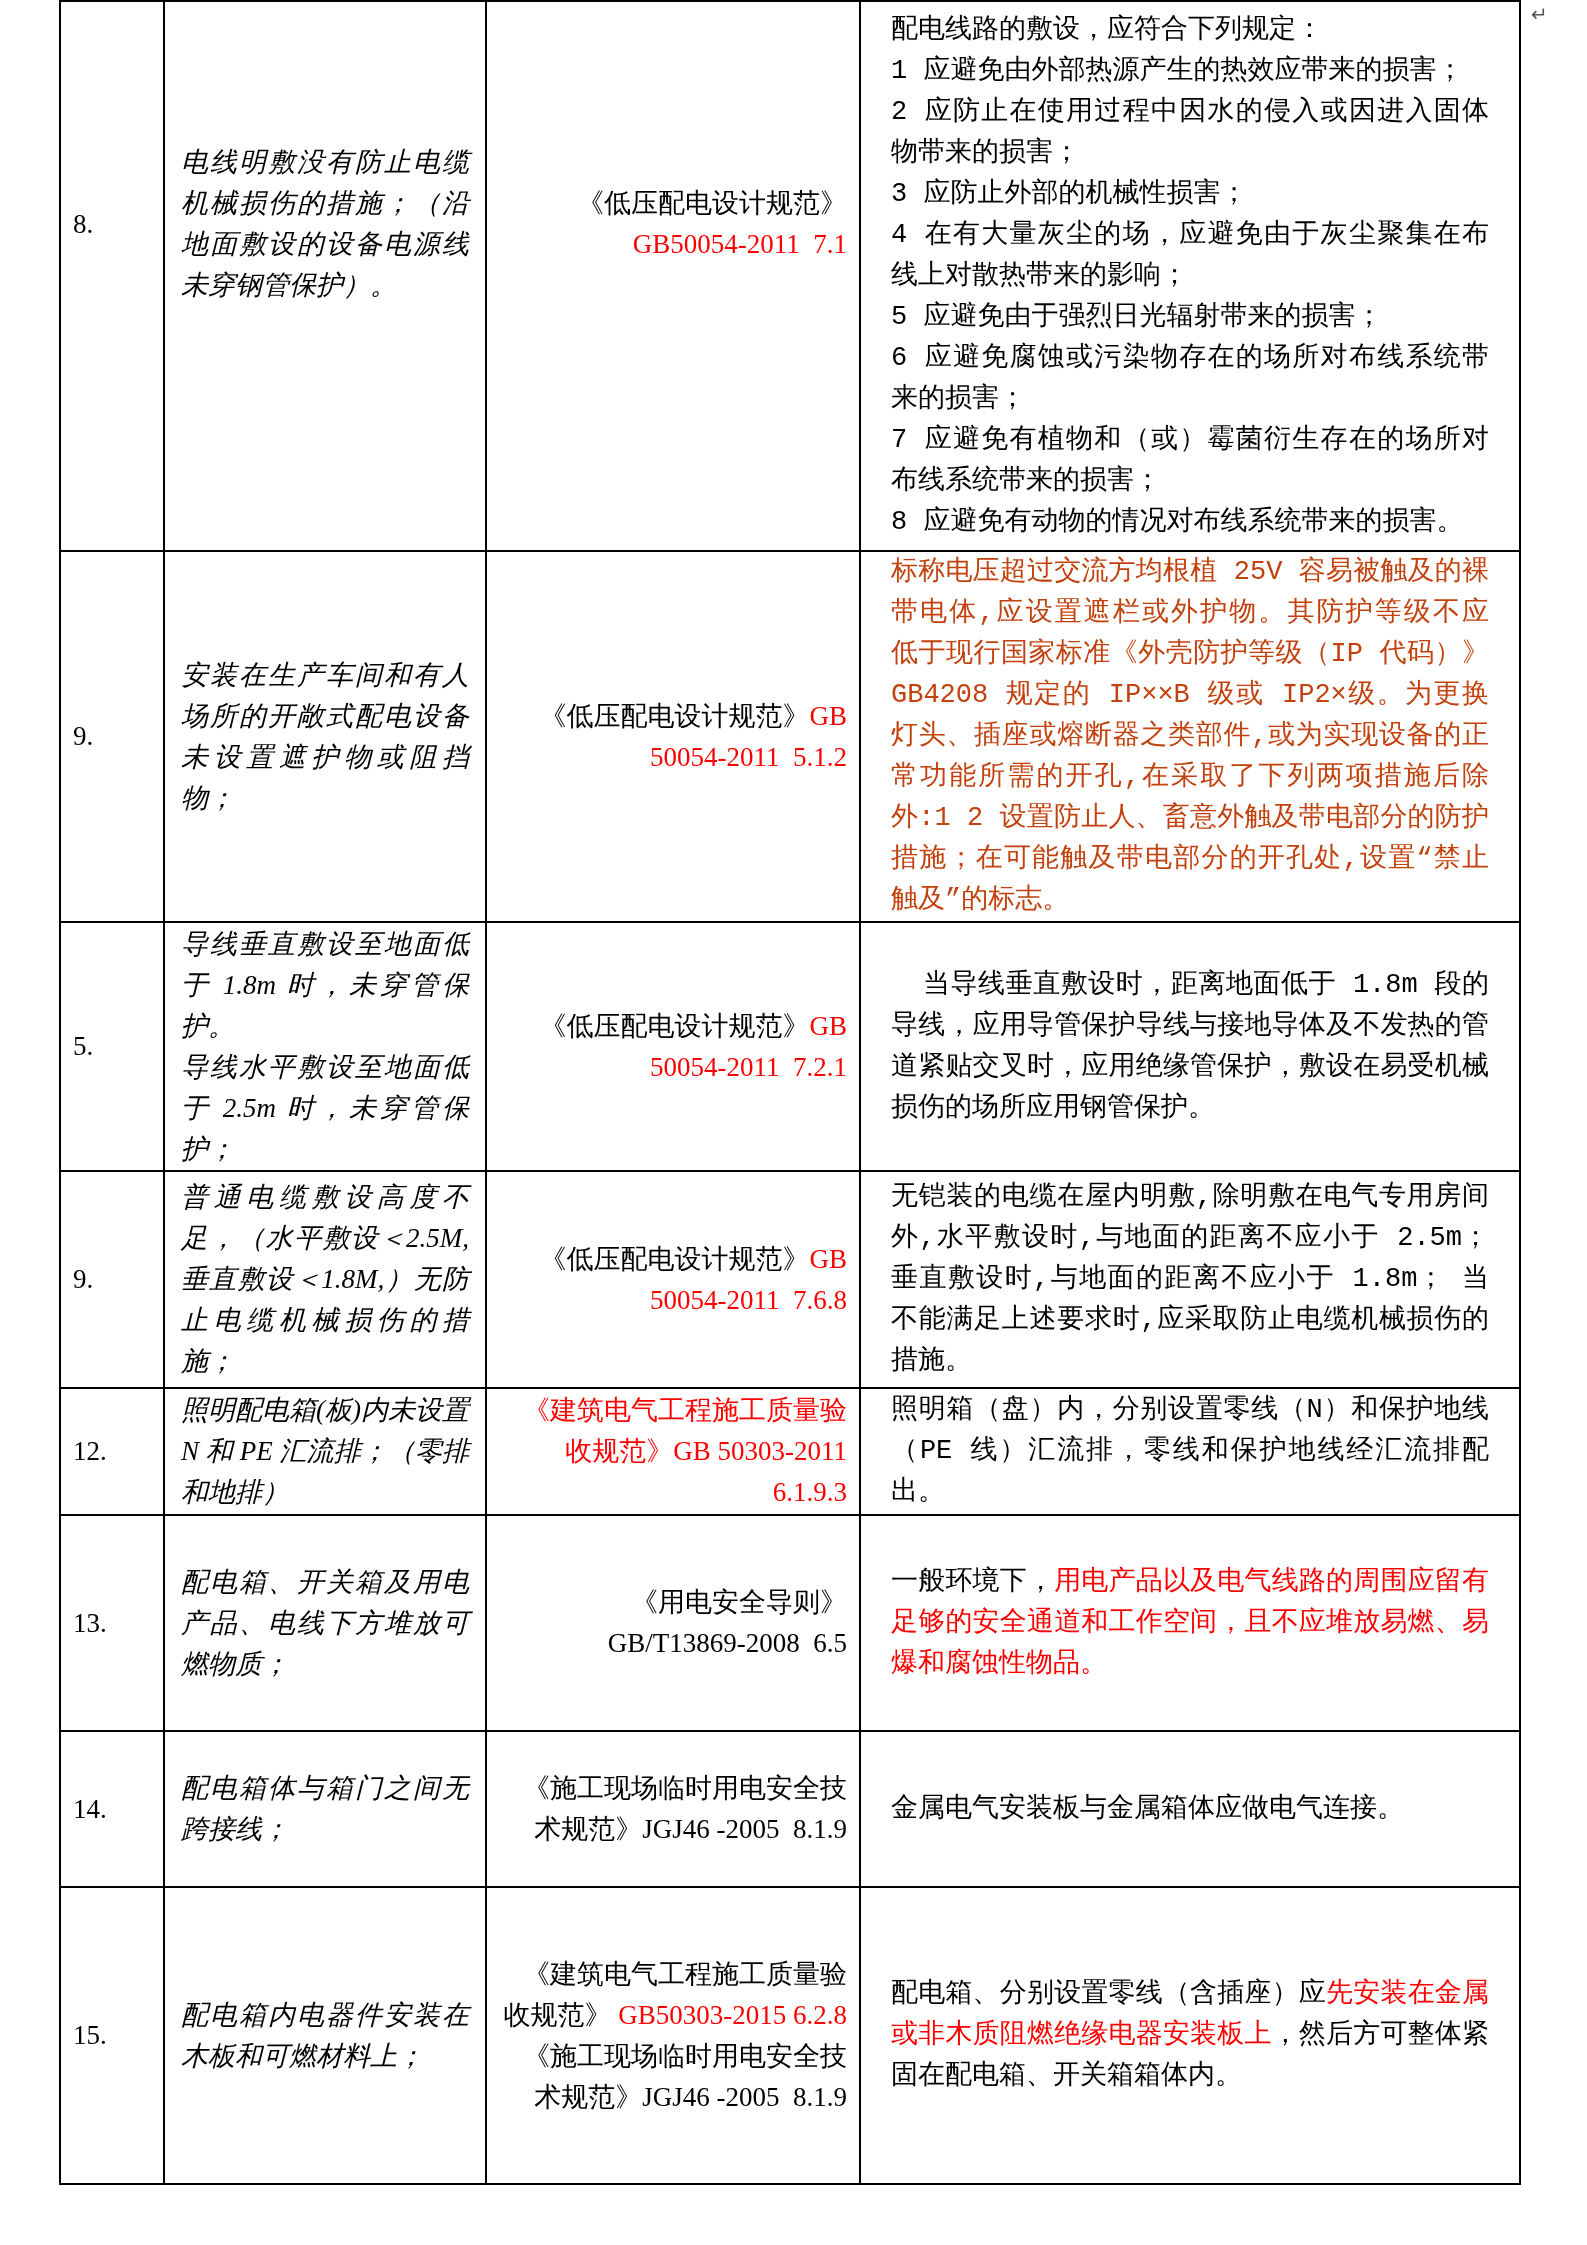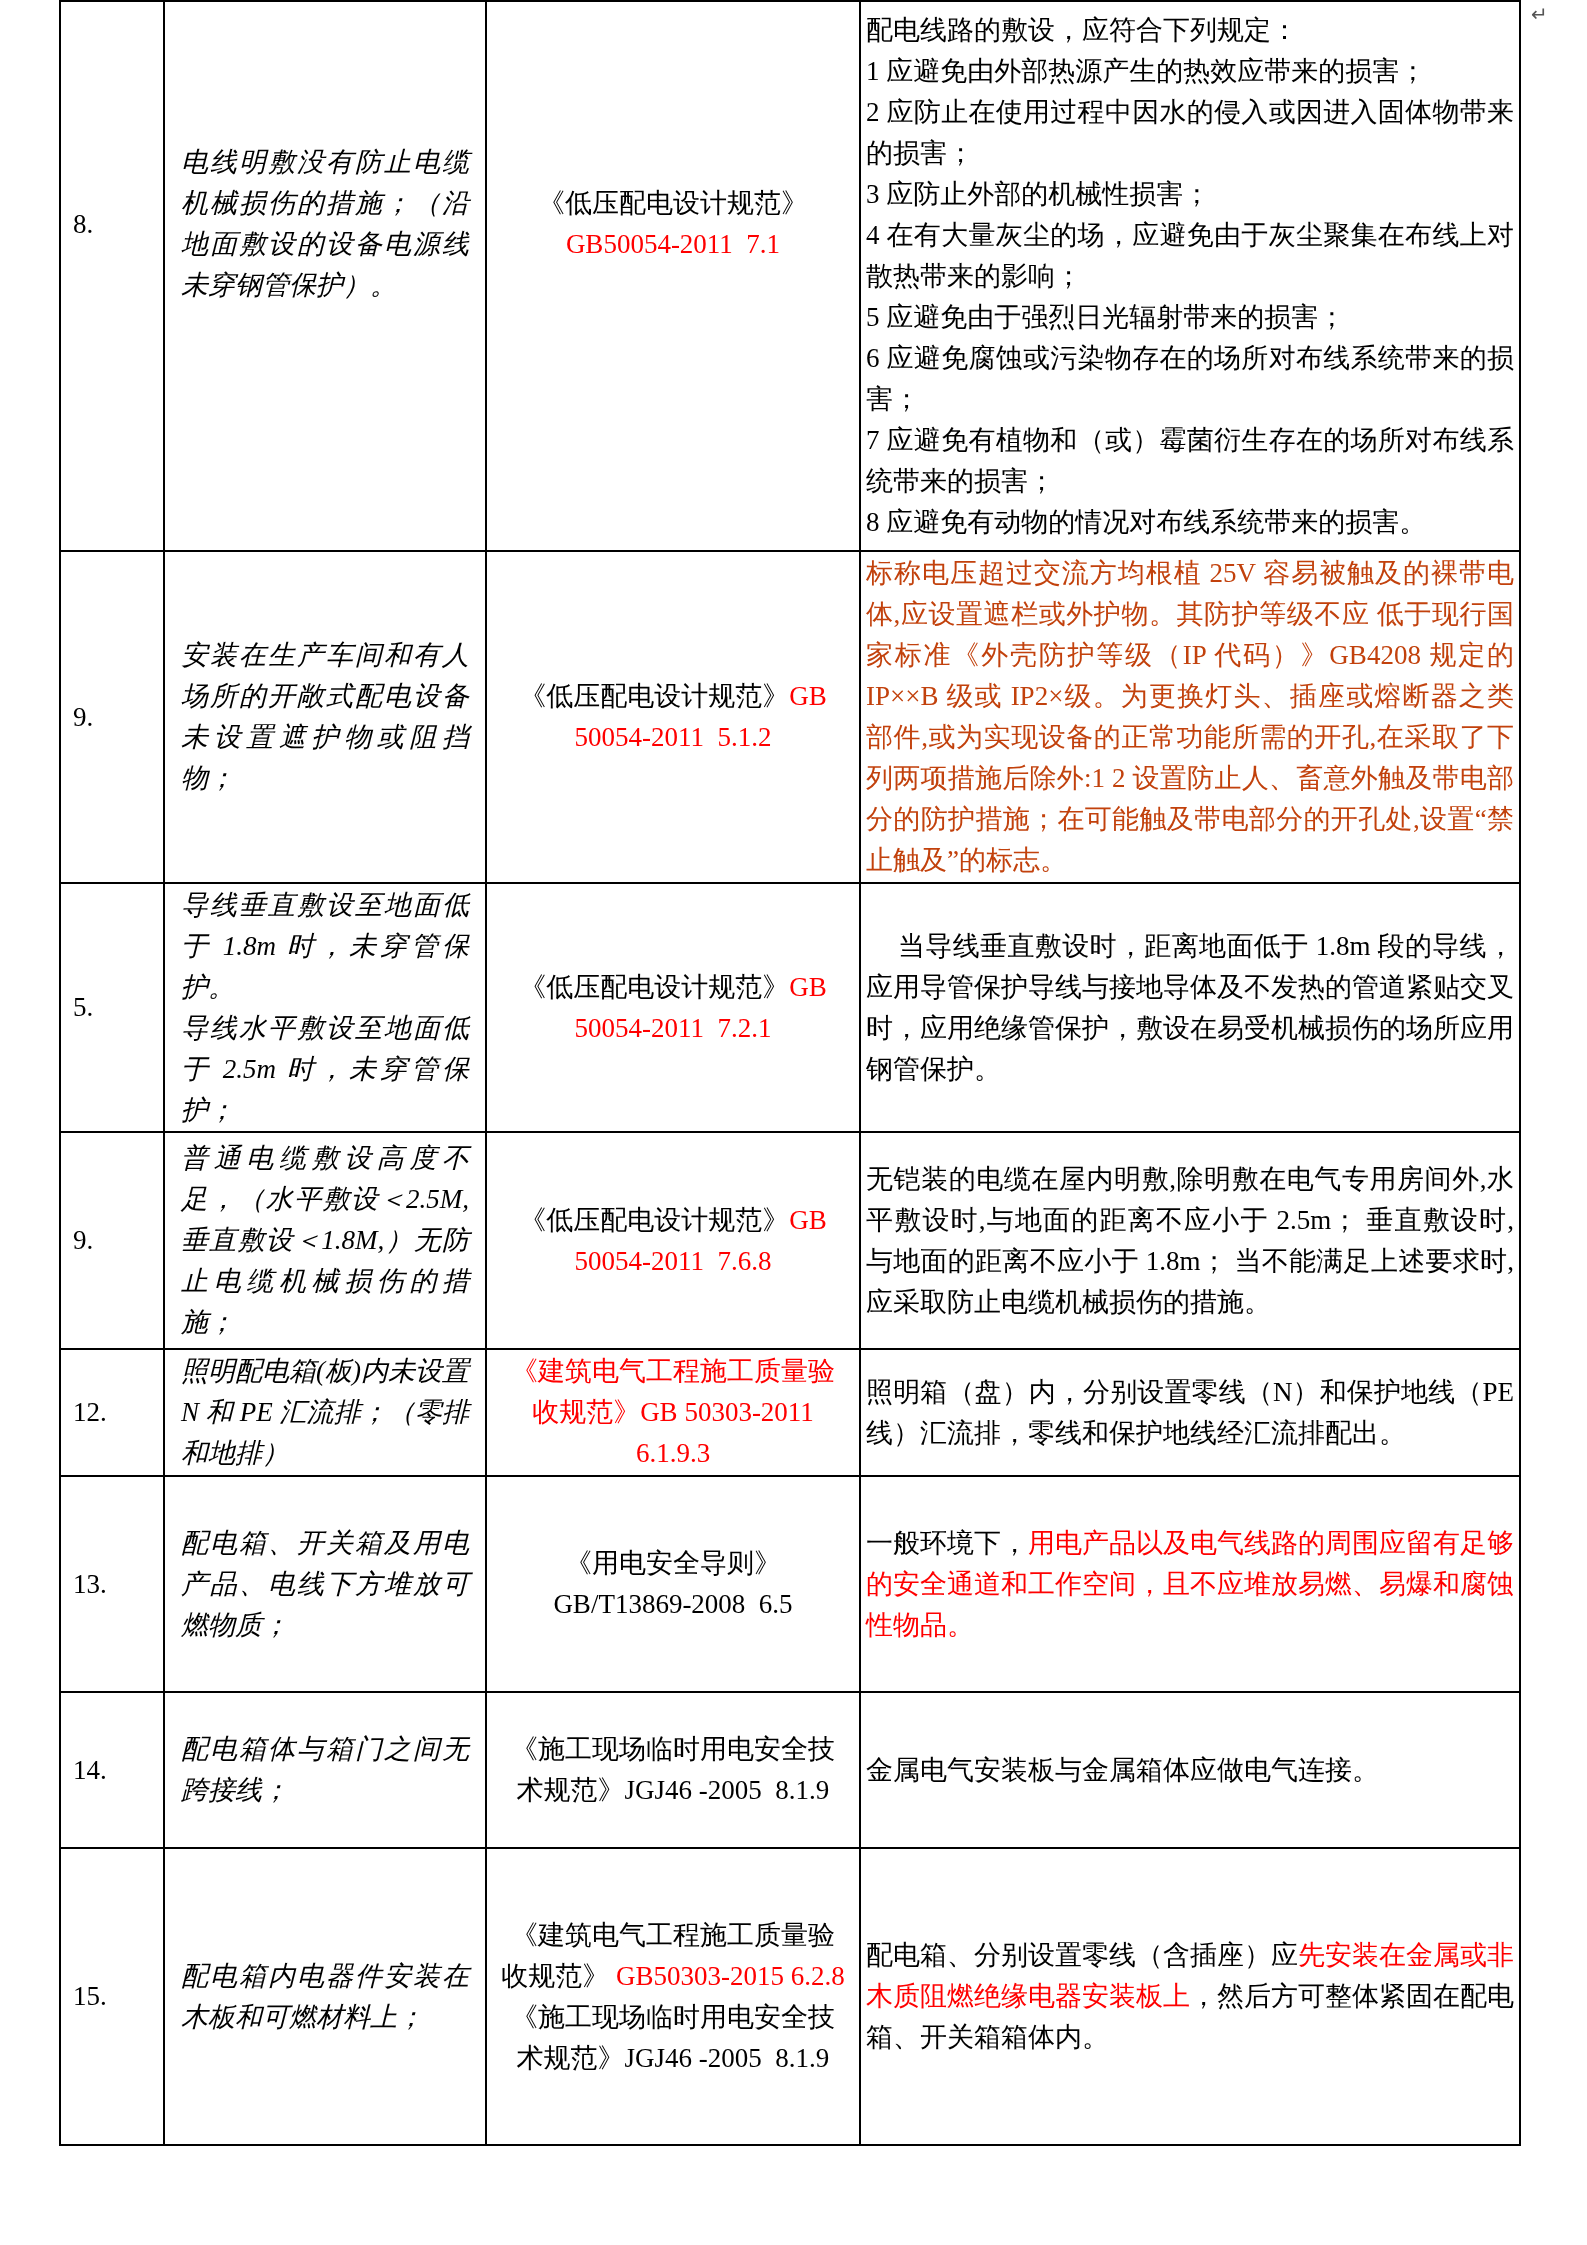--- a/index.html
+++ b/index.html
@@ -18,22 +18,22 @@
   }
   table.grid td{
     border:2px solid #000;
     vertical-align:middle;
     font-size:27px;
     line-height:41px;
     overflow:hidden;
   }
   td.c-num{padding:0 4px 0 12px;text-align:left;}
   td.c-issue{padding:0 16px;text-align:justify;font-style:italic;}
-  td.c-standard{padding:0 12px;text-align:center;}
-  td.c-regulation{padding:0 5px;text-align:justify;}
+  td.c-standard{padding:0 12px;text-align:right;}
+  td.c-regulation{padding:0 30px;text-align:justify;font-family:Liberation Mono, monospace;}
   .cell{white-space:pre-wrap;word-break:normal;}
   .up{position:relative;top:-52px;}
   .pmark{
     position:absolute;left:1531px;top:4px;
     font-size:20px;line-height:20px;color:#555;
     font-family:"DejaVu Sans",sans-serif;
   }
 </style>
 </head>
 <body>

